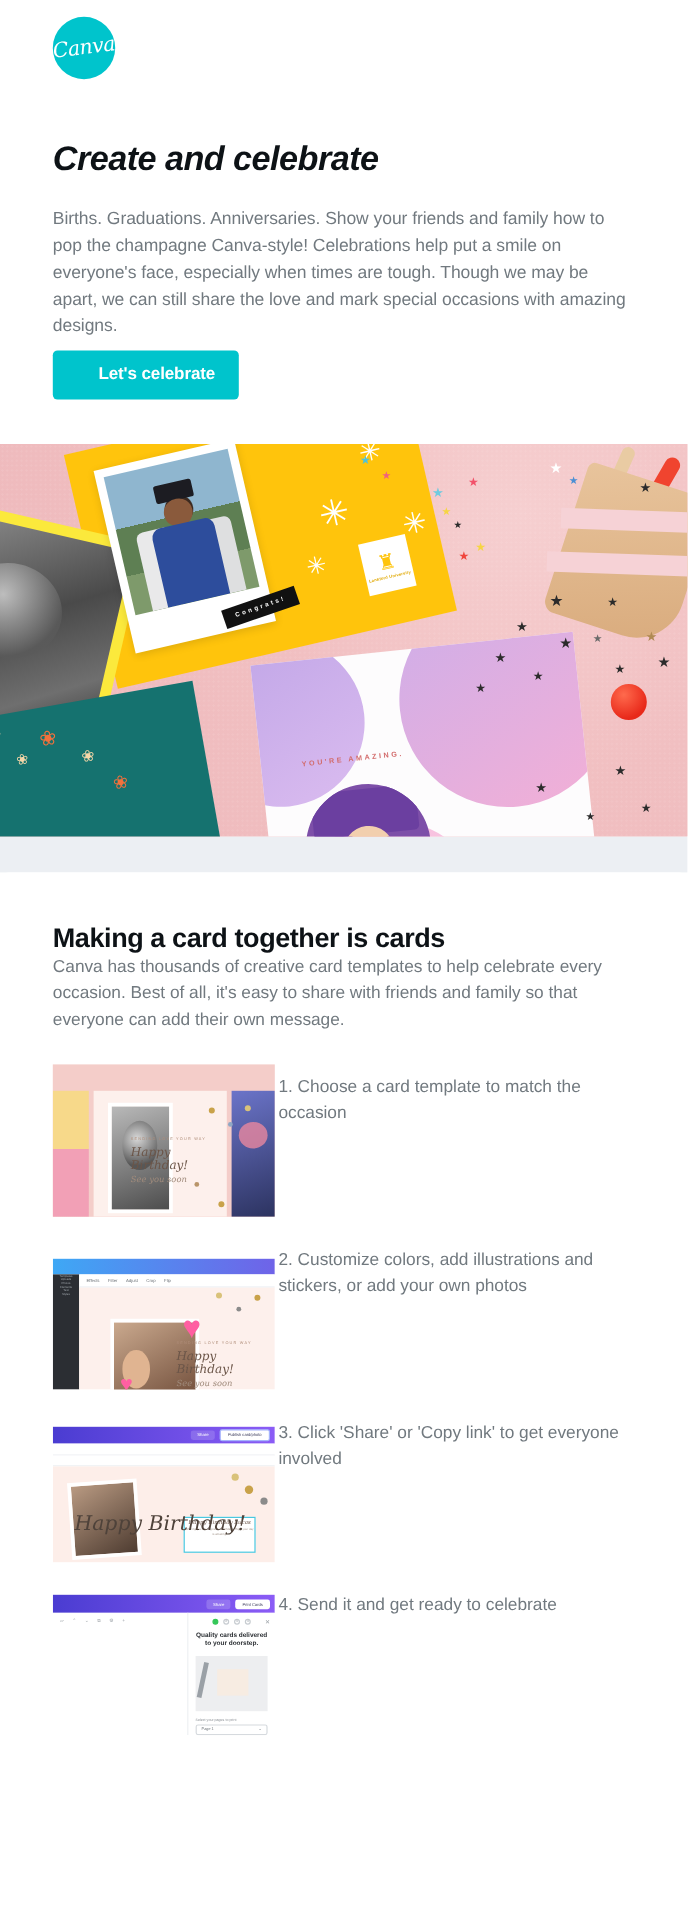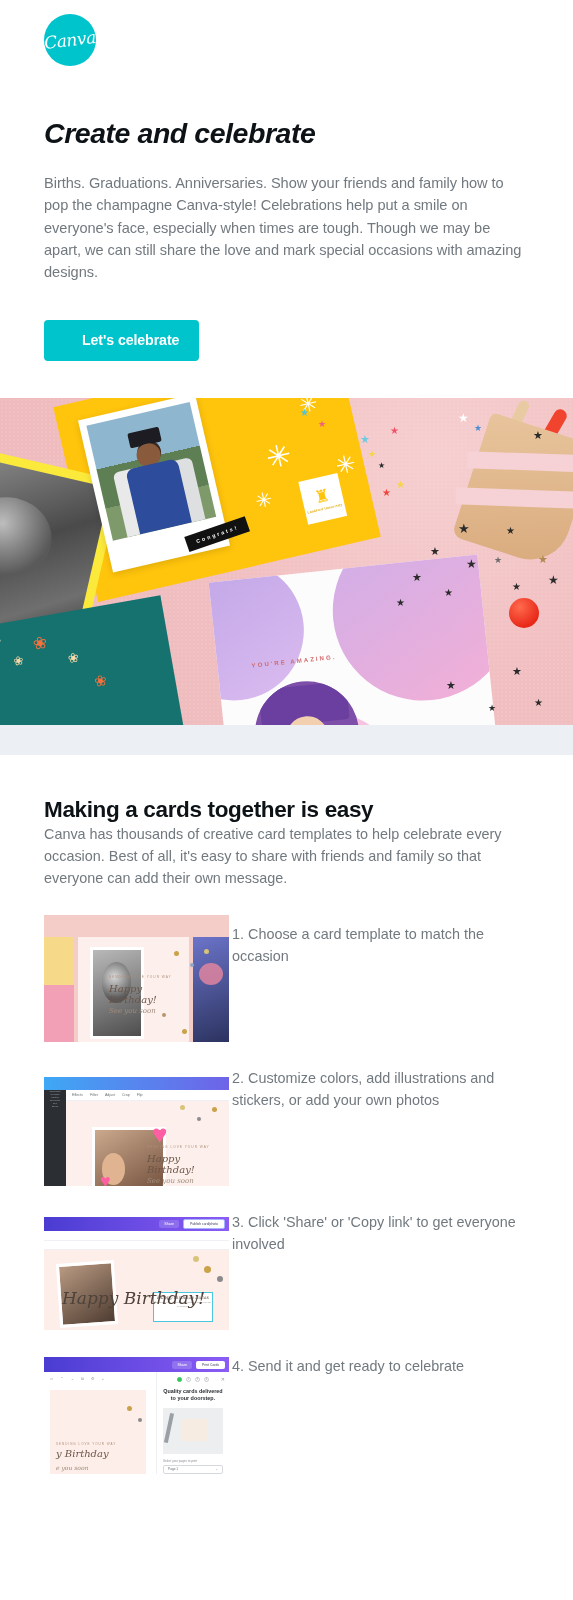--- a/index.html
+++ b/index.html
@@ -58,21 +58,21 @@
     color: #ffffff;
     border: none;
     border-radius: 4px;
     font-size: 14.2px;
     font-weight: 700;
     letter-spacing: -0.1px;
     padding: 12px 20px 13px 20px;
     cursor: pointer;
     font-family: "Liberation Sans", sans-serif;
   }
-  .cta1 { margin-top: 37px; margin-bottom: 37px; padding-left: 38px; }
+  .cta1 { margin-top: 9px; margin-bottom: 37px; padding-left: 38px; }
 
   
   .hero {
     position: relative;
     width: 573px; height: 327px;
     overflow: hidden;
     background: #f3c3c3;
   }
   .hero-bg {
     position: absolute; inset: 0;
@@ -477,21 +477,21 @@
     <span class="star" style="left:396px;top:200px;color:#2b2b2b;font-size:10px;">★</span>
     <span class="star" style="left:446px;top:282px;color:#2b2b2b;font-size:11px;">★</span>
     <span class="star" style="left:512px;top:268px;color:#2b2b2b;font-size:11px;">★</span>
     <span class="star" style="left:534px;top:300px;color:#2b2b2b;font-size:10px;">★</span>
     <span class="star" style="left:488px;top:306px;color:#2b2b2b;font-size:9px;">★</span>
   </div>
 
   <div class="band"></div>
 
   <div class="card-section">
-    <h2 class="subhead">Making a cards together is easy</h2>
+    <h2 class="subhead">Making a card together is cards</h2>
     <p class="sub-lede">Canva has thousands of creative card templates to help celebrate every occasion. Best of all, it's easy to share with friends and family so that everyone can add their own message.</p>
 
     <div class="steps">
 
       <div class="step">
         <div class="thumb t1">
           <div class="t1-left2"></div>
           <div class="t1-right"></div>
           <div class="t1-main">
             <div class="t1-photo"></div>
@@ -569,27 +569,20 @@
       </div>
 
       <div class="step">
         <div class="thumb t4">
           <div class="t4-top">
             <span class="t4-share">Share</span>
             <span class="t4-print">Print Cards</span>
           </div>
           <div class="t4-left">
             <span class="t4-tools">▱ ⌃ ⌄ ⧉ ⚙ +</span>
-            <div class="t4-card">
-              <span class="t4-c-s">SENDING LOVE YOUR WAY</span>
-              <span class="t4-c-b">y Birthday</span>
-              <span class="t4-c-c">e you soon</span>
-              <span class="dot" style="right:14px;top:16px;width:5px;height:5px;background:#c9a24a;"></span>
-              <span class="dot" style="right:4px;top:28px;width:4px;height:4px;background:#8b8b8b;"></span>
-            </div>
           </div>
           <div class="t4-right">
             <span class="t4-close">✕</span>
             <div class="t4-steps">
               <span class="t4-dot on"></span>
               <span class="t4-dot">2</span>
               <span class="t4-dot">3</span>
               <span class="t4-dot">4</span>
             </div>
             <div class="t4-h">Quality cards delivered to your doorstep.</div>

